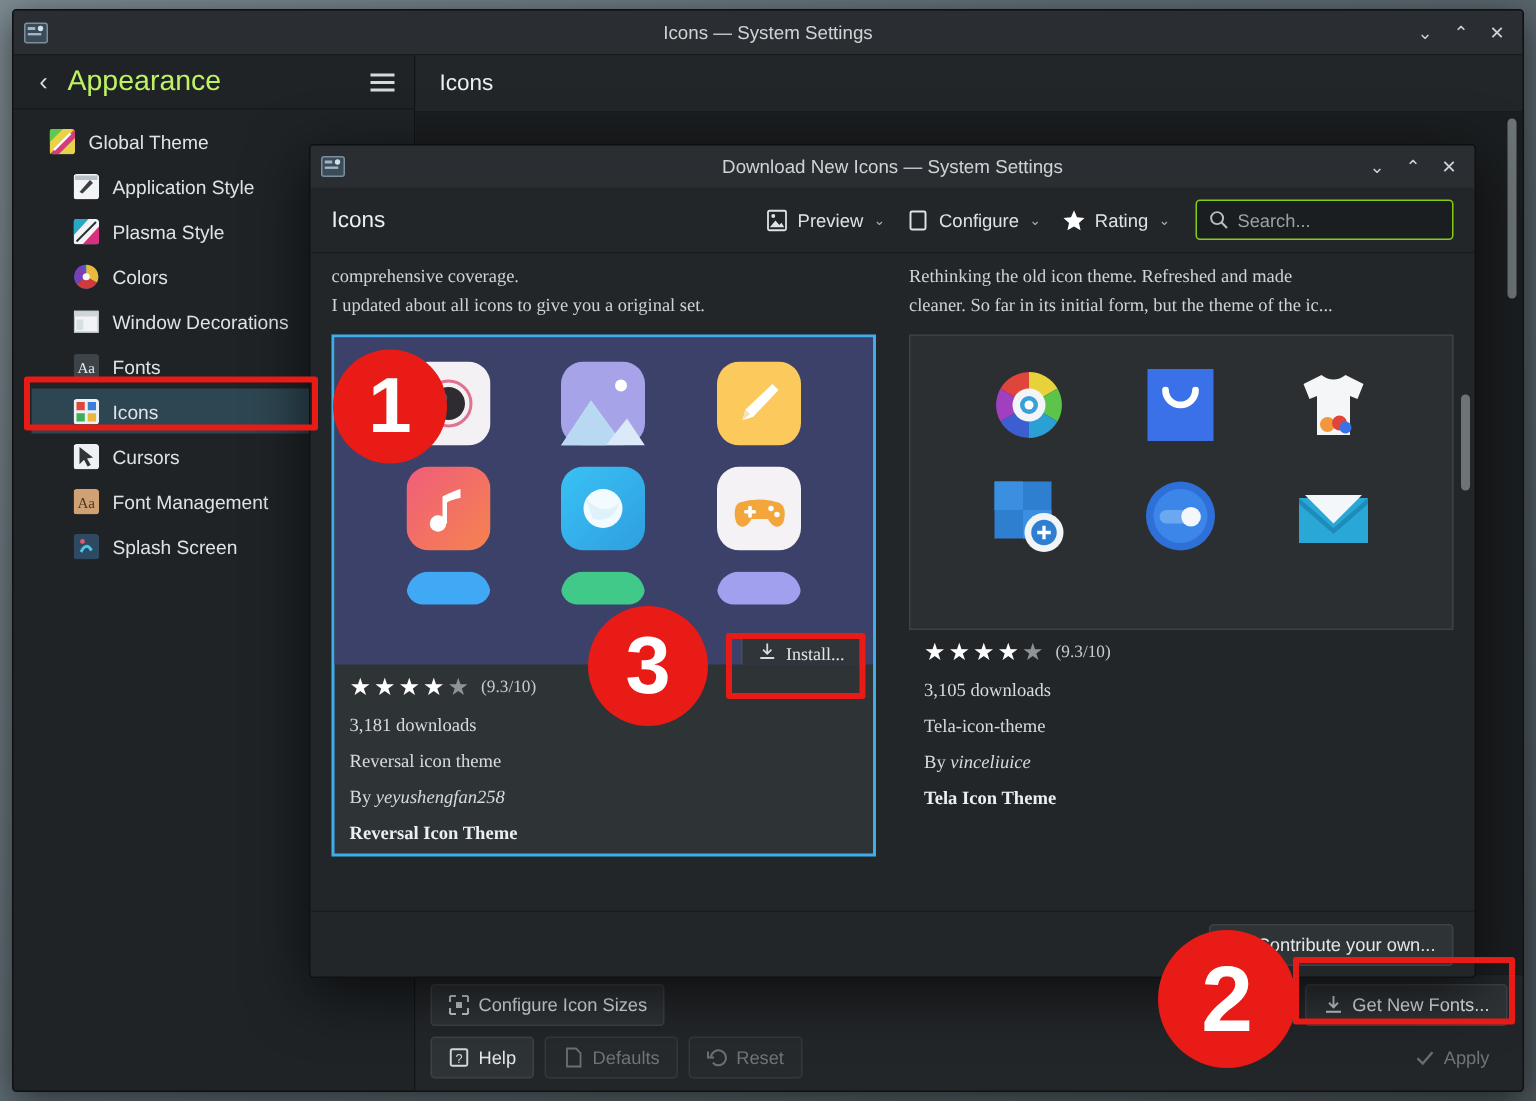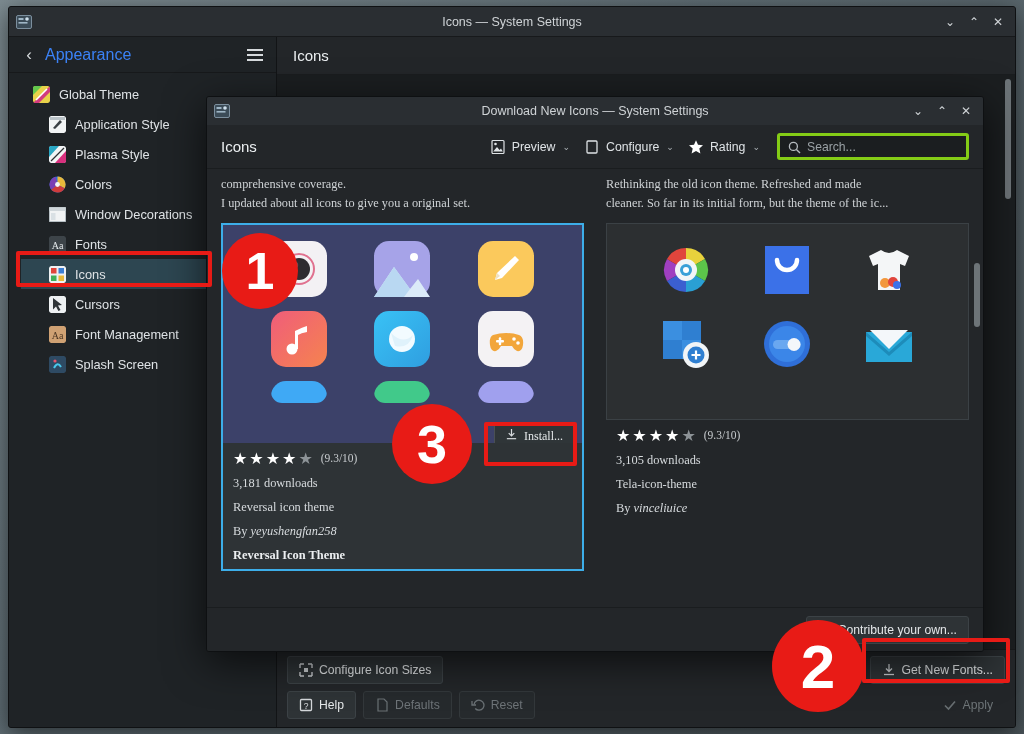--- a/index.html
+++ b/index.html
@@ -39,21 +39,21 @@
   .sidebar{
     width:268px; flex:0 0 268px; background:#1f2326;
     border-right:1px solid #121416; display:flex; flex-direction:column;
   }
   .sb-header{
     height:36px; display:flex; align-items:center; padding:0 10px;
     border-bottom:1px solid #17191b; background:#1f2326;
   }
   .sb-back{ width:20px; color:#d6dadd; font-size:17px; line-height:1;
     display:flex; align-items:center; justify-content:center; }
-  .sb-htitle{ font-size:16px; color:#3b82f6; margin-left:6px; }
+  .sb-htitle{ font-size:19px; color:#bef264; margin-left:6px; }
   .sb-ham{ margin-left:auto; width:22px; height:22px; display:flex;
     flex-direction:column; justify-content:center; gap:3px; align-items:center;}
   .sb-ham i{ display:block; width:16px; height:2px; background:#d6dadd; }
 
   .sb-list{ padding-top:6px; flex:1;padding-left:12px; }
   .sb-item{ display:flex; align-items:center; height:30px; padding-left:12px;
     color:#dfe3e6; font-size:12.8px; cursor:default; }
   .sb-item.child{ padding-left:28px; }
   .sb-item.selected{ background:#2d4651; }
   .sb-ico{ width:17px;height:17px; flex:0 0 17px; margin-right:9px;
@@ -97,22 +97,22 @@
   .dlg-toolbar{
     height:44px; flex:0 0 44px; display:flex; align-items:center; gap:0;
     padding:0 14px; background:#232629; border-bottom:1px solid #1a1d1f;
   }
   .dlg-heading{ font-size:15px; color:#eceff1; margin-right:auto; }
   .tool{ display:inline-flex; align-items:center; gap:6px; height:28px;
     padding:0 7px; color:#dfe3e6; font-size:12.3px; border-radius:3px;
     cursor:default; white-space:nowrap; }
   .tool .cv{ width:16px;height:16px; flex:0 0 16px; }
   .chev{ font-size:9px; color:#aeb4b8; margin-left:1px; }
-  .searchbox{ display:flex; align-items:center; gap:6px; width:192px;
-    height:27px; background:#1b1e20; border:3px solid #84cc16; border-radius:3px;
+  .searchbox{ display:flex; align-items:center; gap:6px; width:172px;
+    height:27px; background:#1b1e20; border:1px solid #84cc16; border-radius:3px;
     padding:0 8px; margin-left:10px; }
   .searchbox .ph{ color:#9aa1a5; font-size:12.2px; }
 
   .dlg-body{ flex:1; min-height:0; position:relative; overflow:hidden;
      background:#232629; }
   .grid{ position:absolute; inset:0 14px 0 14px; display:flex; gap:22px;font-family:Liberation Serif, serif; }
   .col{ flex:1; min-width:0; position:relative; }
 
   .snippet{ color:#cfd3d6; font-size:12.3px; line-height:19px;
     padding-top:6px; height:54px; overflow:hidden; }
@@ -647,20 +647,21 @@
                 <span>★</span>
                 <span>★</span>
                 <span>★</span>
                 <span>★</span>
                 <span style="color:#8d9397">★</span>
                 <span class="score">(9.3/10)</span>
               </div>
               <div class="mline">3,105 downloads</div>
               <div class="mline">Tela-icon-theme</div>
               <div class="mline it"><span>By </span><em>vinceliuice</em></div>
+              <div class="mline bold">Tela Icon Theme</div>
             </div>
           </div>
         </div>
       </div>
 
       <div class="vscroll" style="right:1px;top:0;bottom:0;">
         <div class="vthumb" style="top:94px;height:64px;"></div>
       </div>
     </div>
 

